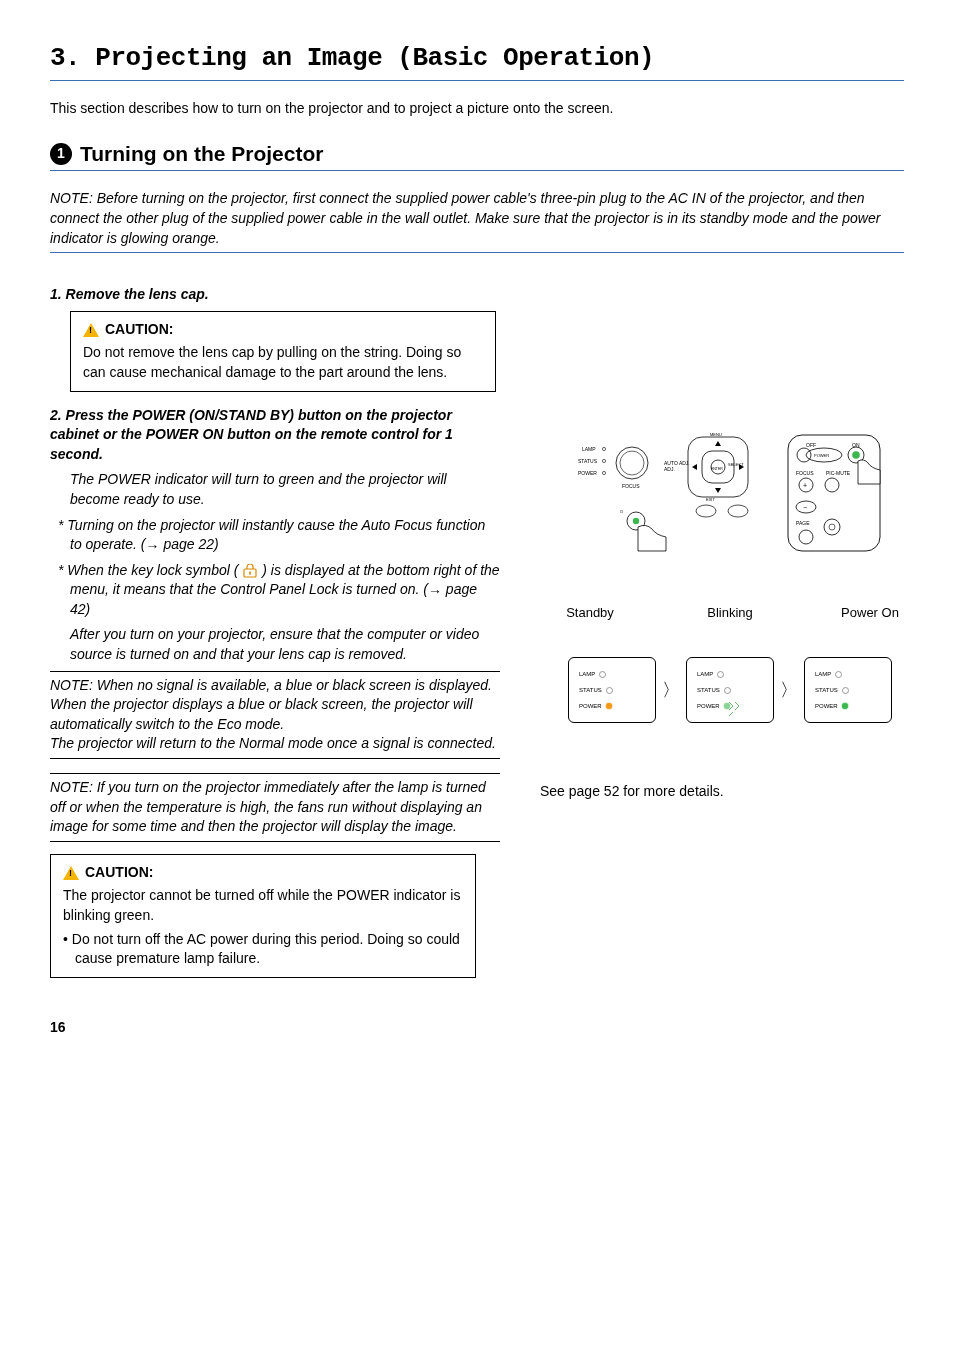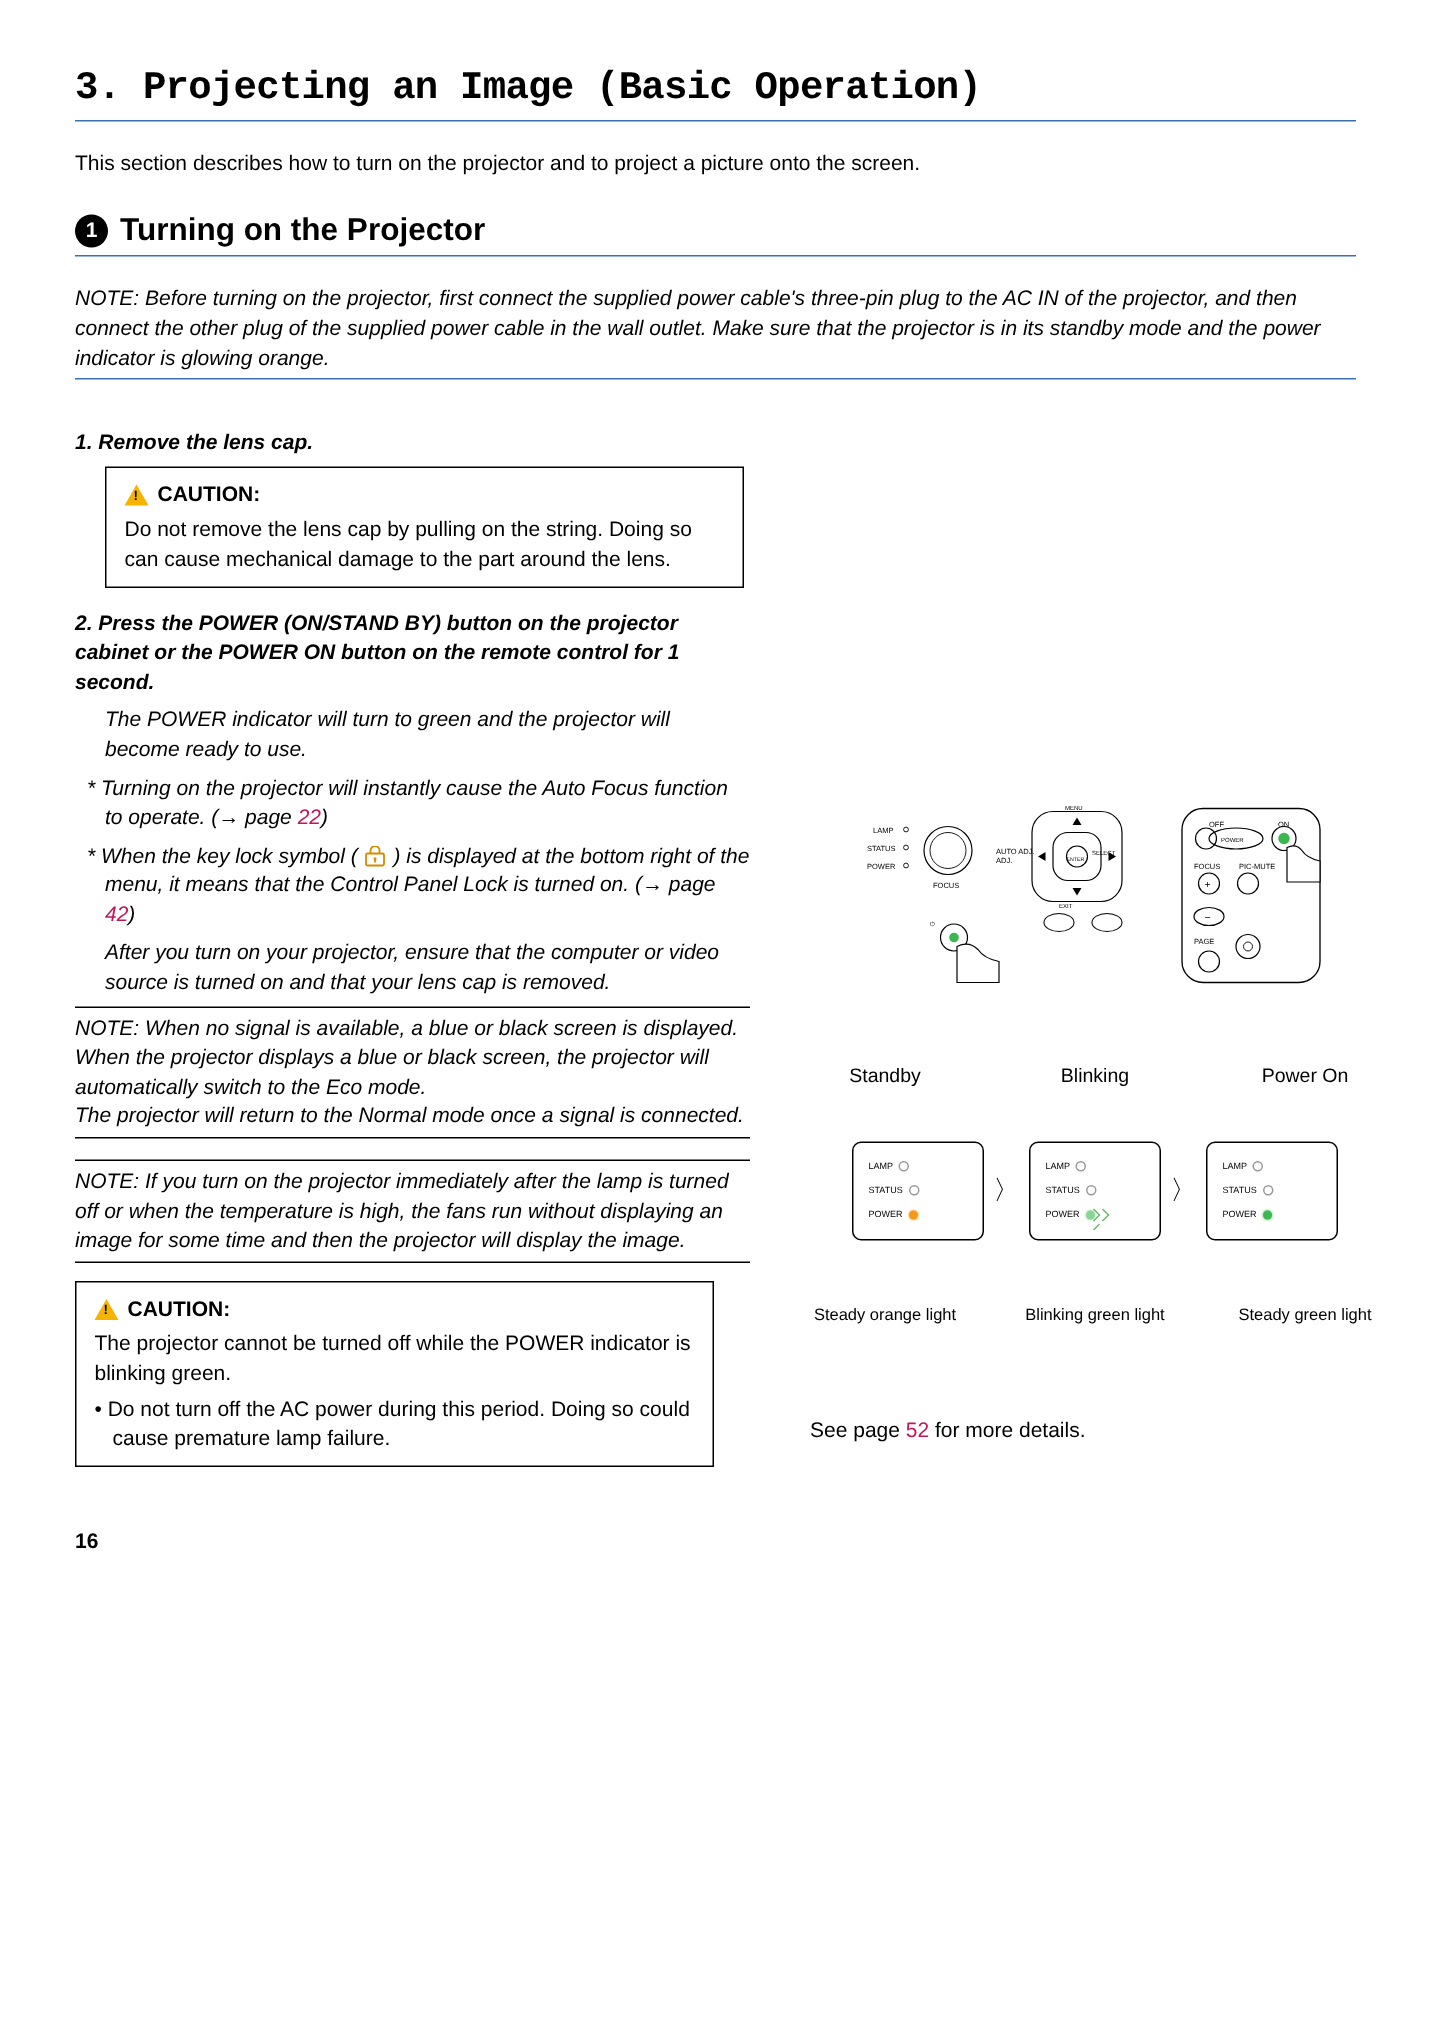--- a/index.html
+++ b/index.html
@@ -74,28 +74,28 @@
   }
   .warn-icon::after {
     content: "!";
     position: absolute;
     left: -2px;
     top: 1px;
     font-size: 9px;
     font-weight: bold;
     color: #000;
   }
-  .two-col { display: flex; gap: 30px; align-items: flex-end; }
+  .two-col { display: flex; gap: 30px; align-items: center; }
   .left-col { flex: 0 0 450px; }
   .right-col { flex: 1; display:flex; flex-direction:column; align-items:center;gap:31px; }
   .indent { margin-left: 20px; }
   .indent p { margin: 6px 0; }
   .tip-label { font-style: italic; font-weight: bold; margin: 6px 0 2px 0; }
   .tip-item { font-style: italic; margin: 2px 0 2px 14px; text-indent: -12px; }
-  .link { color: #be185d; }
+  .link { color: #000000; }
   .note-block { font-style: italic; margin: 4px 0; width: 450px; }
   .page-num { text-align: left; font-weight: bold; margin-top: 40px; }
   svg { display: block; }
   .diagram-row { display:flex; gap:18px; justify-content:center; margin-bottom:20px; }
   .state-row { display:flex; gap:20px; justify-content:center; margin-bottom:4px; }
   .state-label { font-size:13px; width:120px; text-align:center; }
   .state-sublabel { font-size:11px; width:120px; text-align:center; }
   .state-card { width:86px; height:64px; border:1px solid #000; border-radius:6px; position:relative; font-size:6px; }
   .state-line { position:absolute; left:10px; display:flex; align-items:center; gap:4px; }
   .dot-off { width:5px; height:5px; border:0.8px solid #999; border-radius:50%; display:inline-block; }
@@ -291,25 +291,20 @@
             <span>STATUS</span>
             <span class="dot-off"></span>
           </div>
         <div class="state-line" style="top:44px;">
             <span>POWER</span>
             <span class="dot-green"></span>
           </div>
       </div>
     </div>
 
-    <div class="state-row" style="margin-top:8px;">
-      <div class="state-sublabel">Steady orange light</div>
-      <div class="state-sublabel">Blinking green light</div>
-      <div class="state-sublabel">Steady green light</div>
-    </div>
 
     <p style="align-self:flex-start; margin-top:24px; margin-left:10px;">
       <span>See page </span><span class="link">52</span><span> for more details.</span>
     </p>
 
   </div>
 </div>
 
 <div class="page-num">16</div>
 

